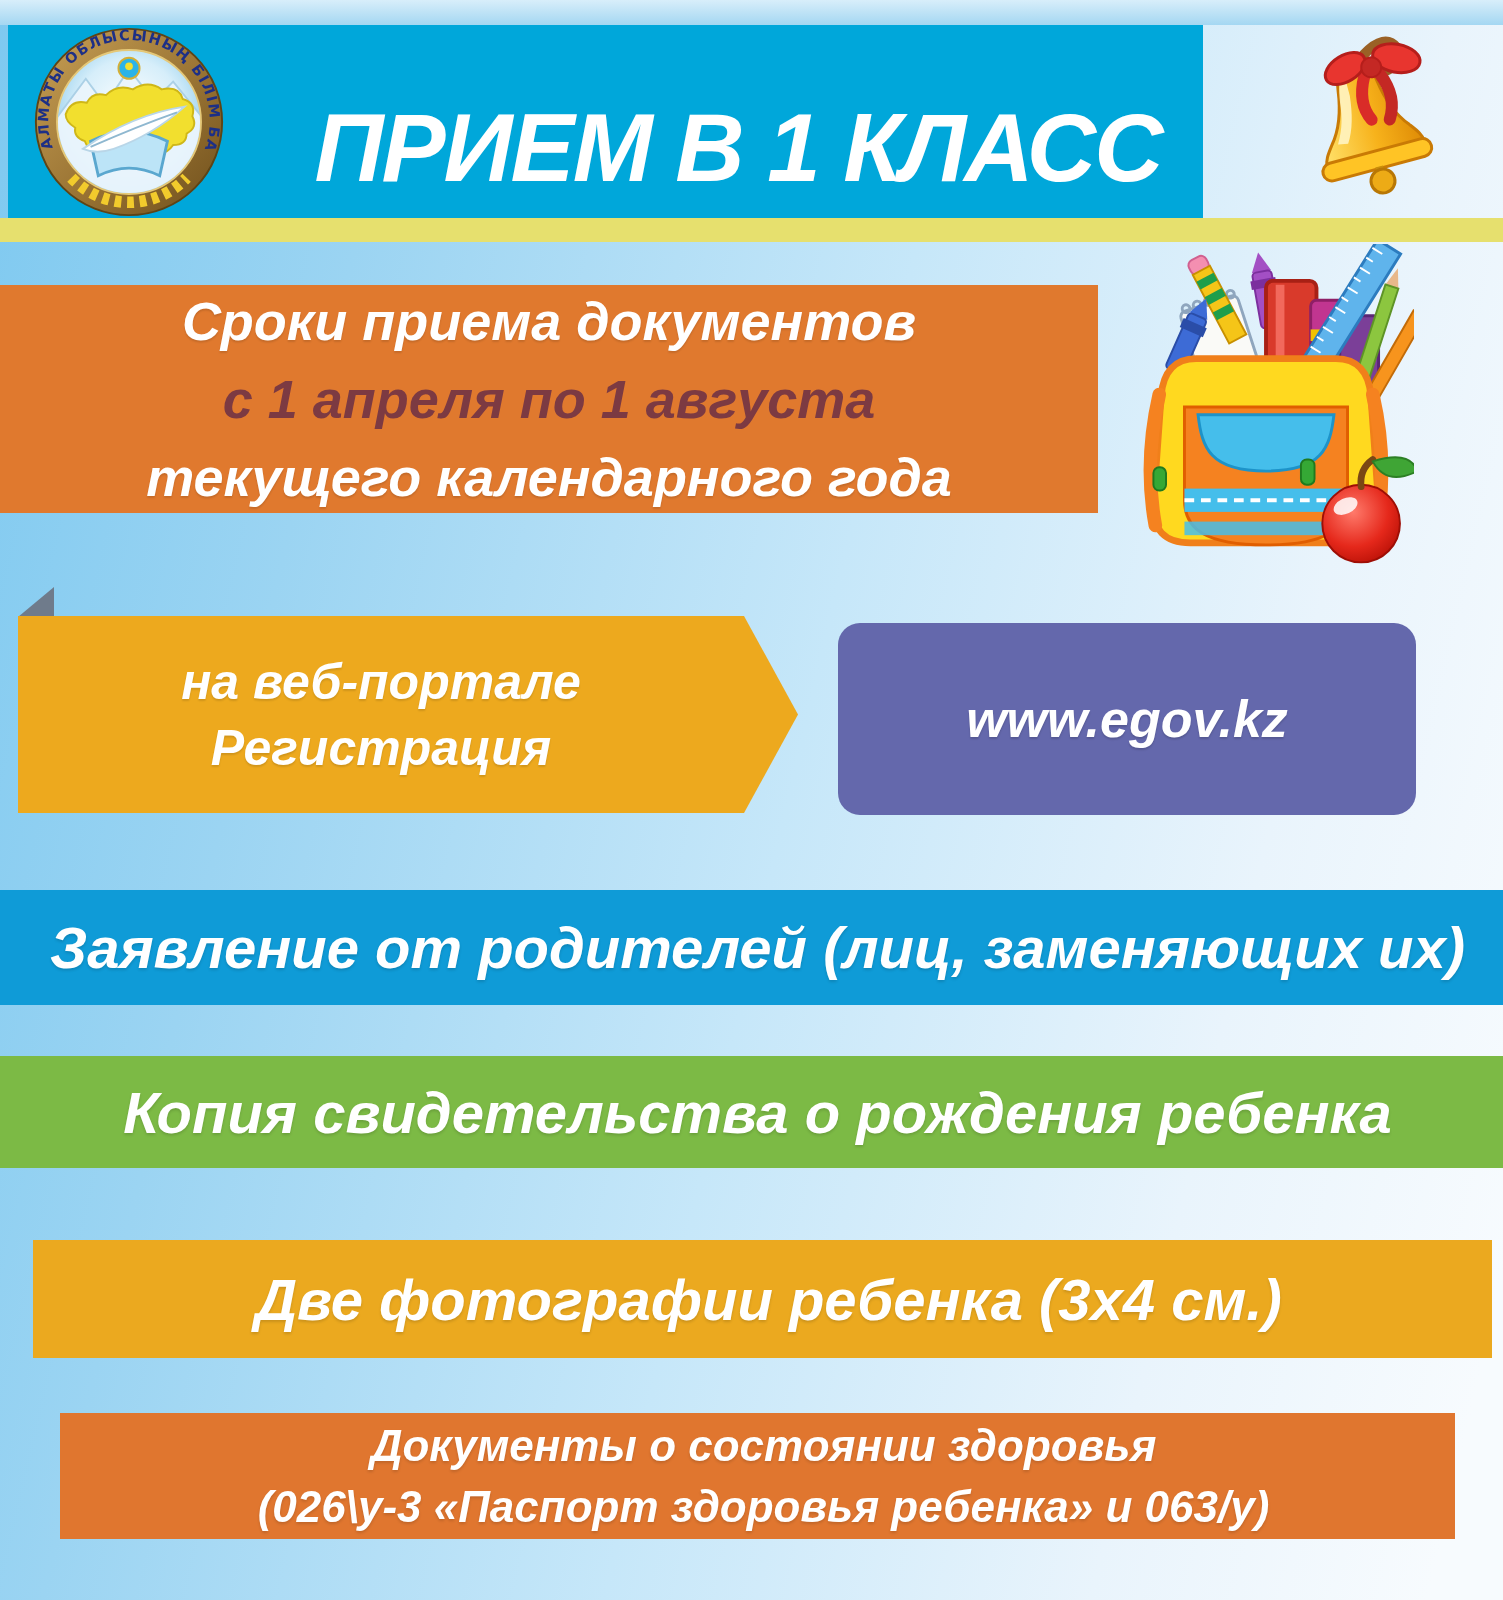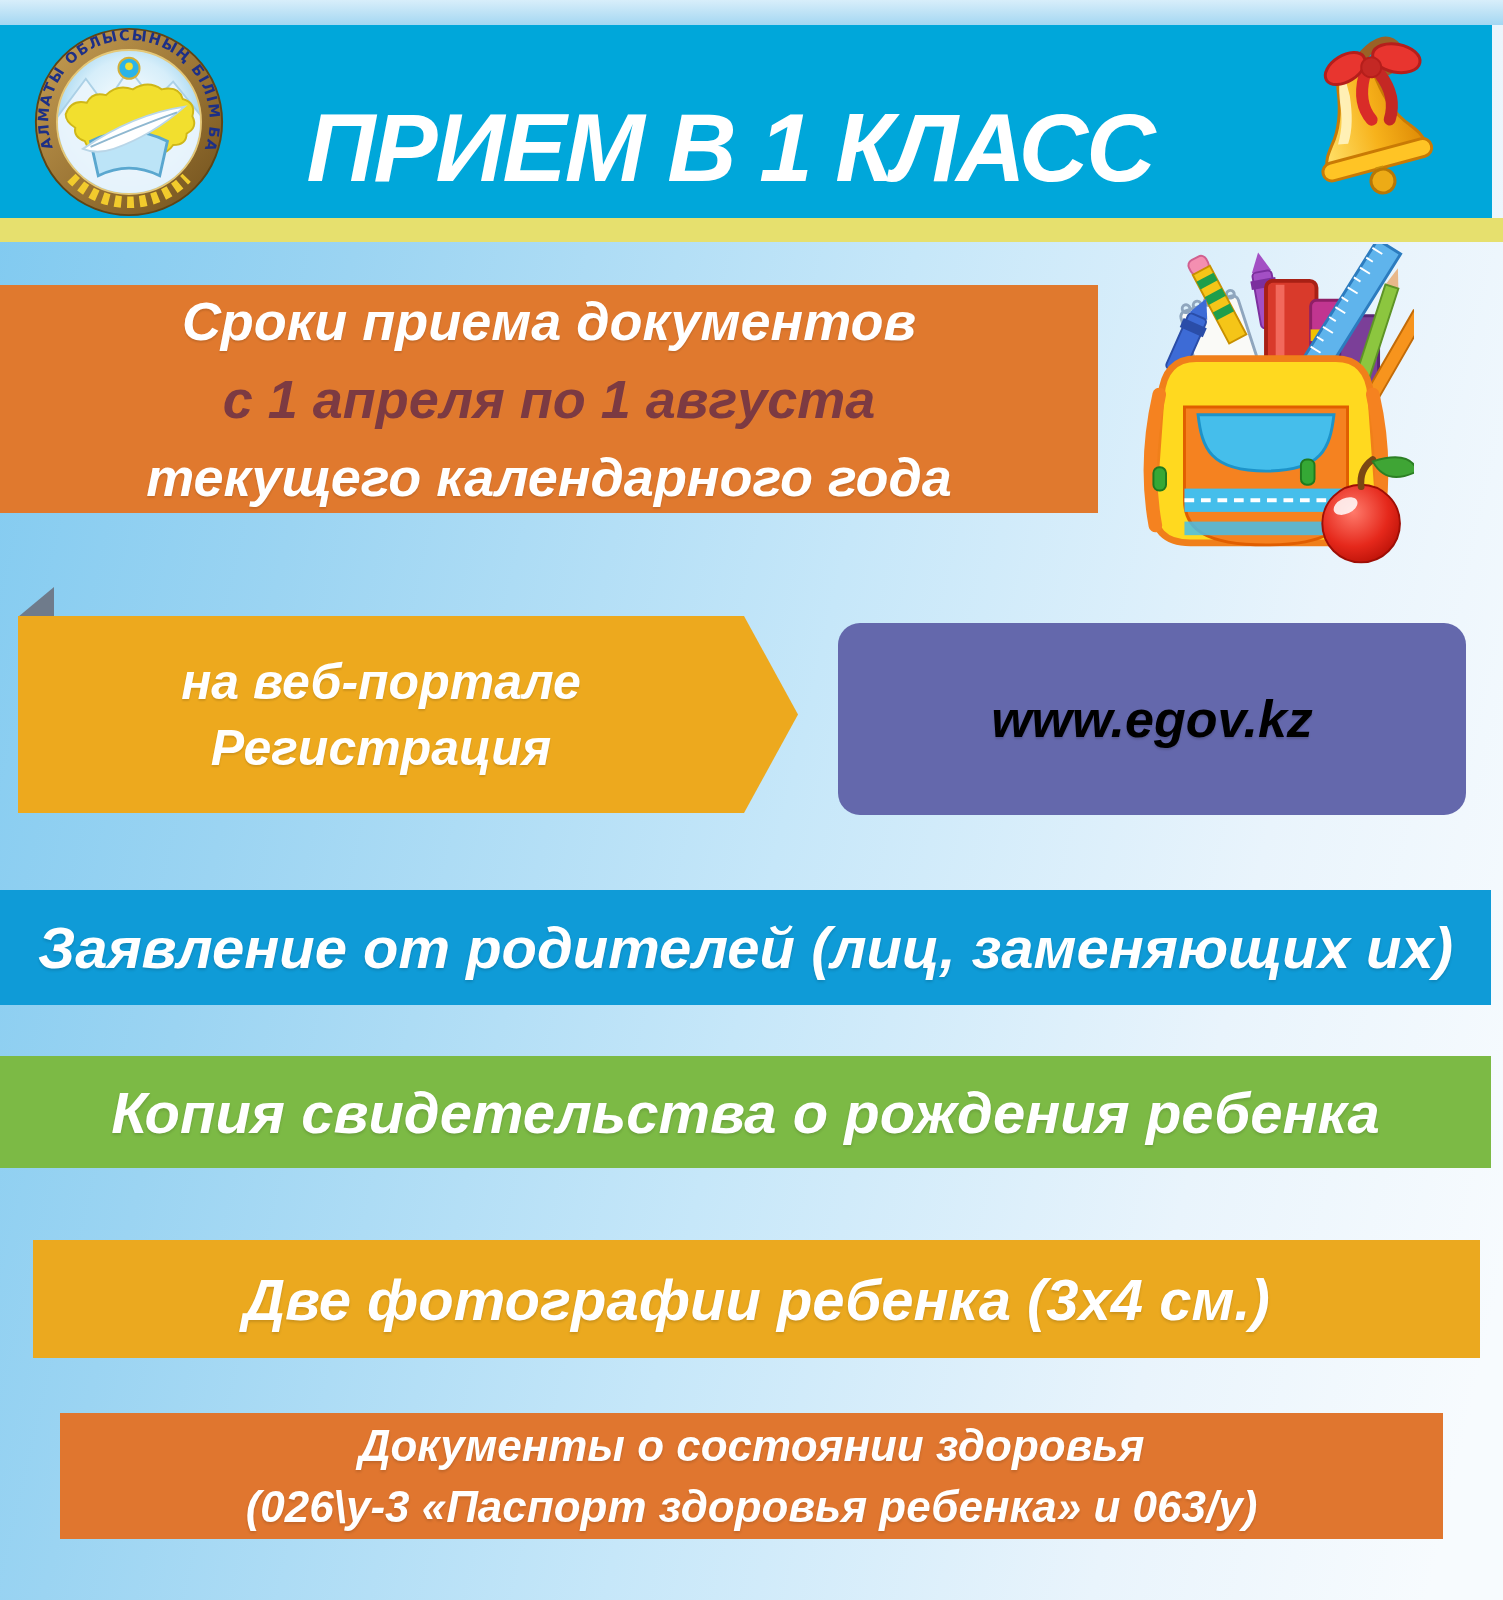--- a/index.html
+++ b/index.html
@@ -3,21 +3,21 @@
 <meta charset="utf-8">
 <style>
   html,body{margin:0;padding:0;background:#ffffff;}
   .poster{
     position:relative;width:1503px;height:1600px;overflow:hidden;
     background:linear-gradient(103deg,#7EC9F0 0%,#9BD4F2 22%,#C6E7F9 52%,#E9F4FC 78%,#F7FBFE 96%);
     font-family:"Liberation Sans",sans-serif;font-style:italic;font-weight:bold;
   }
   .top-strip{position:absolute;left:0;top:0;width:1503px;height:25px;
     background:linear-gradient(#D8EEFA,#A4D7F2);}
-  .header{position:absolute;left:0;top:25px;width:1492px;height:193px;background:#00A7DA;}
+  .header{position:absolute;left:8px;top:25px;width:1195px;height:193px;background:#00A7DA;}
   .title{position:absolute;left:0;top:68px;width:1460px;text-align:center;
     color:#ffffff;font-size:96px;letter-spacing:-2px;white-space:nowrap;}
   .yellow-stripe{position:absolute;left:0;top:218px;width:1503px;height:24px;background:#E6E06E;}
   .logo{position:absolute;left:33px;top:26px;width:192px;height:192px;}
   .bell{position:absolute;left:1278px;top:30px;width:180px;height:180px;}
 
   .dates-banner{position:absolute;left:0;top:285px;width:1098px;height:228px;background:#E0792E;
     display:flex;flex-direction:column;justify-content:space-between;align-items:center;
     color:#fff;font-size:54px;line-height:72px;text-align:center;
     text-shadow:0 2px 2px rgba(0,0,0,0.12);}
@@ -26,27 +26,27 @@
   .backpack{position:absolute;left:1118px;top:244px;width:296px;height:330px;}
 
   .fold{position:absolute;left:18px;top:587px;width:36px;height:30px;background:#6F7B8B;
     clip-path:polygon(100% 0,100% 100%,0 100%);}
   .arrow-banner{position:absolute;left:18px;top:616px;width:780px;height:197px;background:#EDA91E;
     clip-path:polygon(0 0,726px 0,100% 50%,726px 100%,0 100%);
     display:flex;flex-direction:column;justify-content:center;align-items:center;
     padding-right:54px;box-sizing:border-box;
     color:#fff;font-size:50px;line-height:66px;text-align:center;
     text-shadow:0 2px 2px rgba(0,0,0,0.12);}
-  .portal-box{position:absolute;left:838px;top:623px;width:628px;height:192px;background:#6468AC;
+  .portal-box{position:absolute;left:838px;top:623px;width:578px;height:192px;background:#6468AC;
     border-radius:22px;display:flex;flex-direction:column;justify-content:center;align-items:center;
-    color:#000000;font-size:52px;line-height:78px;text-align:center;
+    color:#ffffff;font-size:52px;line-height:78px;text-align:center;
     text-shadow:0 2px 2px rgba(0,0,0,0.15);}
 
   .req{position:absolute;display:flex;flex-direction:column;justify-content:center;align-items:center;
-    color:#fff;text-align:center;text-shadow:0 2px 3px rgba(0,0,0,0.14);white-space:nowrap;}
+    color:#fff;text-align:center;text-shadow:0 2px 3px rgba(0,0,0,0.14);white-space:nowrap;padding-left:12px;}
   .req-application{left:0;top:890px;width:1491px;height:115px;background:#0F9BD7;font-size:58px;}
   .req-birth{left:0;top:1056px;width:1491px;height:112px;background:#7CBA45;font-size:58px;}
   .req-photos{left:33px;top:1240px;width:1447px;height:118px;background:#EBA91F;font-size:58px;}
   .req-health{left:60px;top:1413px;width:1383px;height:126px;background:#E0762F;
     font-size:44px;line-height:61px;}
   .logo-ring-text{font-family:"DejaVu Sans",sans-serif;}
 </style>
 </head>
 <body>
 

